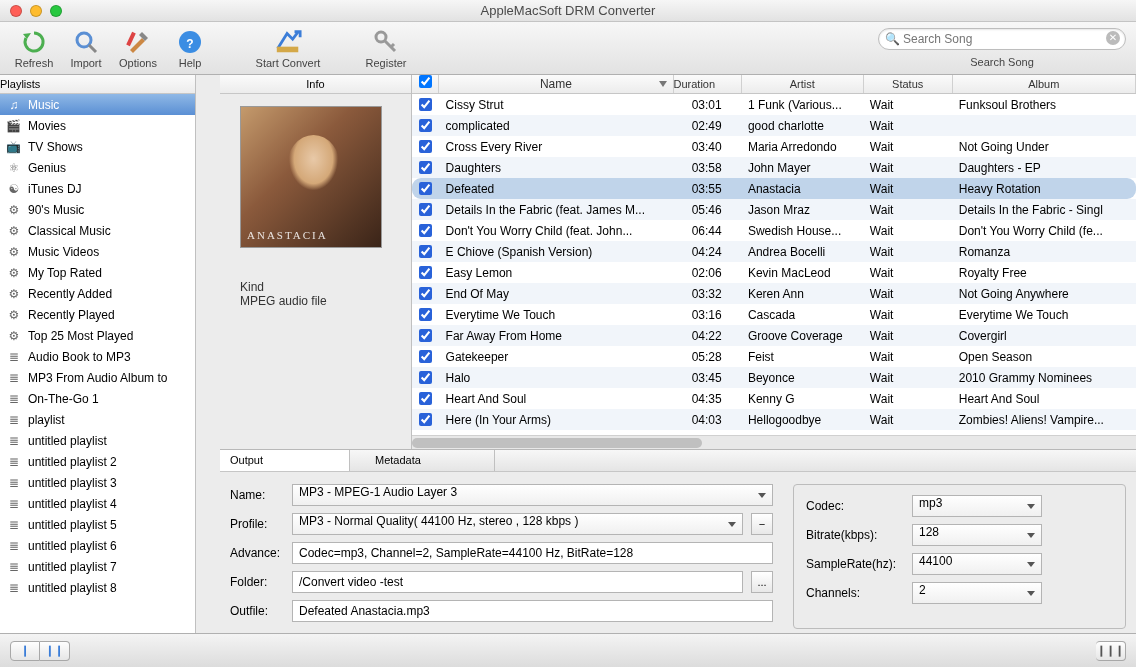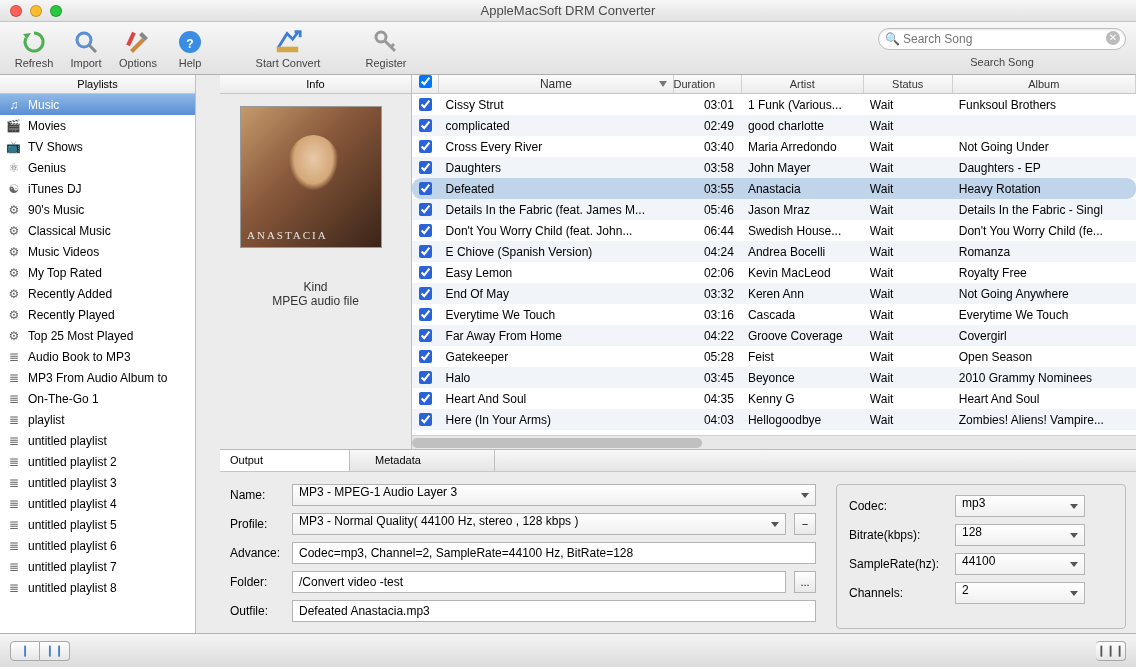--- a/index.html
+++ b/index.html
@@ -14,70 +14,70 @@
 .tbtn .ic{width:28px;height:28px;display:flex;align-items:center;justify-content:center;}
 .tbtn .lbl{font-size:11px;color:#444;margin-top:1px;}
 .sep{width:32px}
 .search-wrap{position:absolute;right:10px;top:6px;width:248px;}
 .search{width:248px;height:22px;border-radius:11px;border:1px solid #bdbdbd;background:#fff;padding:0 24px 0 24px;font-size:12px;box-shadow:inset 0 1px 2px rgba(0,0,0,0.1);}
 .search-wrap .mag{position:absolute;left:7px;top:4px;font-size:12px;color:#888;}
 .search-wrap .clr{position:absolute;right:6px;top:3px;width:14px;height:14px;border-radius:50%;background:#bbb;color:#fff;font-size:10px;line-height:14px;text-align:center;}
 .search-lbl{position:absolute;right:10px;top:34px;width:248px;text-align:center;font-size:11px;color:#444;}
 .main{display:flex;height:calc(100% - 22px - 53px - 34px);}
 .sidebar{width:196px;background:#fff;border-right:1px solid #c0c0c0;overflow:hidden;}
-.sb-hdr{height:19px;background:linear-gradient(#fbfbfb,#ececec);border-bottom:1px solid #c6c6c6;text-align:center;line-height:18px;font-size:11px;}
+.sb-hdr{height:19px;background:linear-gradient(#fbfbfb,#ececec);border-bottom:1px solid #c6c6c6;line-height:18px;font-size:11px;}
 .sb-list{height:calc(100% - 19px);overflow-y:auto;}
 .sb-item{height:21px;display:flex;align-items:center;padding-left:6px;gap:6px;cursor:pointer;}
 .sb-item.sel{background:linear-gradient(#8fb8e6,#5a8fd4);color:#fff;}
 .sb-ic{width:16px;height:14px;display:inline-flex;align-items:center;justify-content:center;font-size:12px;color:#666;}
 .sb-item.sel .sb-ic{color:#fff;}
 .center{flex:1;display:flex;flex-direction:column;min-width:0;margin-left:24px;}
 .top-split{display:flex;flex:1;min-height:0;}
 .info-pane{width:192px;border-right:1px solid #c0c0c0;background:#ececec;display:flex;flex-direction:column;}
 .info-hdr{height:19px;background:linear-gradient(#fbfbfb,#ececec);border-bottom:1px solid #c6c6c6;text-align:center;line-height:18px;font-size:11px;}
 .info-body{padding:12px 20px;}
 .art{width:142px;height:142px;background:linear-gradient(135deg,#c49a6c,#8b5a3c 40%,#3a2418 100%);position:relative;border:1px solid #999;overflow:hidden;}
 .art::after{content:"ANASTACIA";position:absolute;bottom:6px;left:6px;color:rgba(255,255,255,0.85);font-size:11px;letter-spacing:2px;font-family:Georgia,serif;}
 .art::before{content:"";position:absolute;left:45px;top:28px;width:55px;height:68px;background:radial-gradient(ellipse 35px 45px at 50% 35%,#e8c9a8 0%,#d4a878 55%,transparent 70%);border-radius:50% 50% 45% 45%;}
-.info-meta{margin-top:32px;color:#333;text-align:center;}
+.info-meta{margin-top:32px;color:#333;}
 .songs-pane{flex:1;display:flex;flex-direction:column;min-width:0;}
 .songs-hdr{height:19px;background:linear-gradient(#fbfbfb,#ececec);border-bottom:1px solid #c6c6c6;display:flex;}
 .sh{border-right:1px solid #d0d0d0;line-height:18px;font-size:11px;color:#333;text-align:center;position:relative;overflow:hidden;white-space:nowrap;}
 .sh .tri{position:absolute;right:6px;top:6px;width:0;height:0;border-left:4px solid transparent;border-right:4px solid transparent;border-top:6px solid #777;}
 .songs-body{flex:1;overflow-y:auto;overflow-x:hidden;background:#fff;}
 .row{height:21px;display:flex;align-items:center;background:#fff;}
 .row.alt{background:#f1f5fa;}
 .row.sel{background:#c0d4ea;border-radius:9px;}
 .cell{padding:0 6px;overflow:hidden;white-space:nowrap;text-overflow:ellipsis;border-right:0;}
 .chk{width:28px;display:flex;justify-content:center;}
 .chk input{accent-color:#2962d9;}
 .hscroll{height:14px;background:#e8e8e8;border-top:1px solid #d0d0d0;position:relative;}
 .hscroll .thumb{position:absolute;left:0;top:2px;height:10px;width:40%;background:#c0c0c0;border-radius:5px;}
 .bottom{border-top:1px solid #b8b8b8;background:#ececec;display:flex;flex-direction:column;flex-shrink:0;}
 .tabs{height:22px;display:flex;background:linear-gradient(#f7f7f7,#e5e5e5);border-bottom:1px solid #c6c6c6;gap:15px;}
 .tab{width:130px;border-right:1px solid #c0c0c0;line-height:21px;text-align:left;padding-left:10px;font-size:11px;cursor:pointer;}
 .tab.active{background:#fff;}
 .form-area{display:flex;padding:12px 10px 4px 10px;gap:20px;}
 .form-left{flex:1;}
-.form-right{width:290px;border:1px solid #bcbcbc;border-radius:4px;padding:10px 12px;background:#ececec;}
+.form-right{width:333px;border:1px solid #bcbcbc;border-radius:4px;padding:10px 12px;background:#ececec;}
 .frow{display:flex;align-items:center;margin-bottom:7px;gap:8px;}
 .flbl{width:54px;font-size:12px;}
 .flbl2{width:98px;font-size:12px;}
 .finput{flex:1;height:22px;border:1px solid #b4b4b4;background:#fff;padding:0 6px;font-size:12px;}
 .fsel{flex:1;height:22px;border:1px solid #b4b4b4;background:linear-gradient(#fff,#f0f0f0);padding:0 6px;font-size:12px;position:relative;}
 .fsel::after{content:"";position:absolute;right:6px;top:8px;width:0;height:0;border-left:4px solid transparent;border-right:4px solid transparent;border-top:5px solid #555;}
 .sqbtn{width:22px;height:22px;border:1px solid #b4b4b4;background:linear-gradient(#fff,#e8e8e8);text-align:center;line-height:20px;font-size:11px;cursor:pointer;}
 .statusbar{height:34px;background:linear-gradient(#f4f4f4,#dcdcdc);border-top:1px solid #b0b0b0;display:flex;align-items:center;padding:0 10px;justify-content:space-between;}
 .sbtns{display:flex;gap:0;}
 .sbtn{width:30px;height:20px;border:1px solid #a8a8a8;background:linear-gradient(#fefefe,#e6e6e6);display:flex;align-items:center;justify-content:center;font-size:11px;cursor:pointer;}
 .sbtn:first-child{border-radius:4px 0 0 4px;}
 .sbtn:last-child{border-radius:0 4px 4px 0;border-left:0;}
 .sbtn.single{border-radius:4px;}
 
-.c-chk{width:28px}.c-name{width:240px}.c-dur{width:70px;text-align:right;padding-right:8px}.c-art{width:125px}.c-stat{width:91px}.c-alb{width:188px}
+.c-chk{width:28px}.c-name{width:240px}.c-dur{width:70px;text-align:center;padding-right:8px}.c-art{width:125px}.c-stat{width:91px}.c-alb{width:188px}
 ::-webkit-scrollbar{display:none}
 </style>
 </head>
 <body>
 
 <div class="titlebar">
   <div class="traffic">
     <div class="dot red"></div>
     <div class="dot yellow"></div>
     <div class="dot green"></div>

